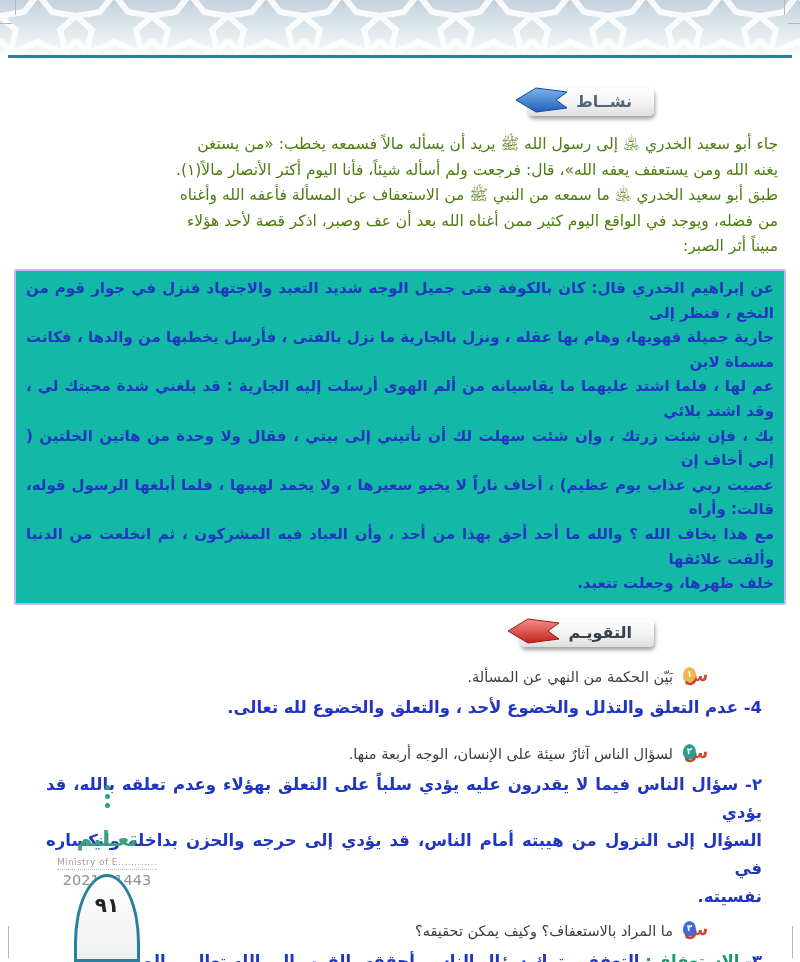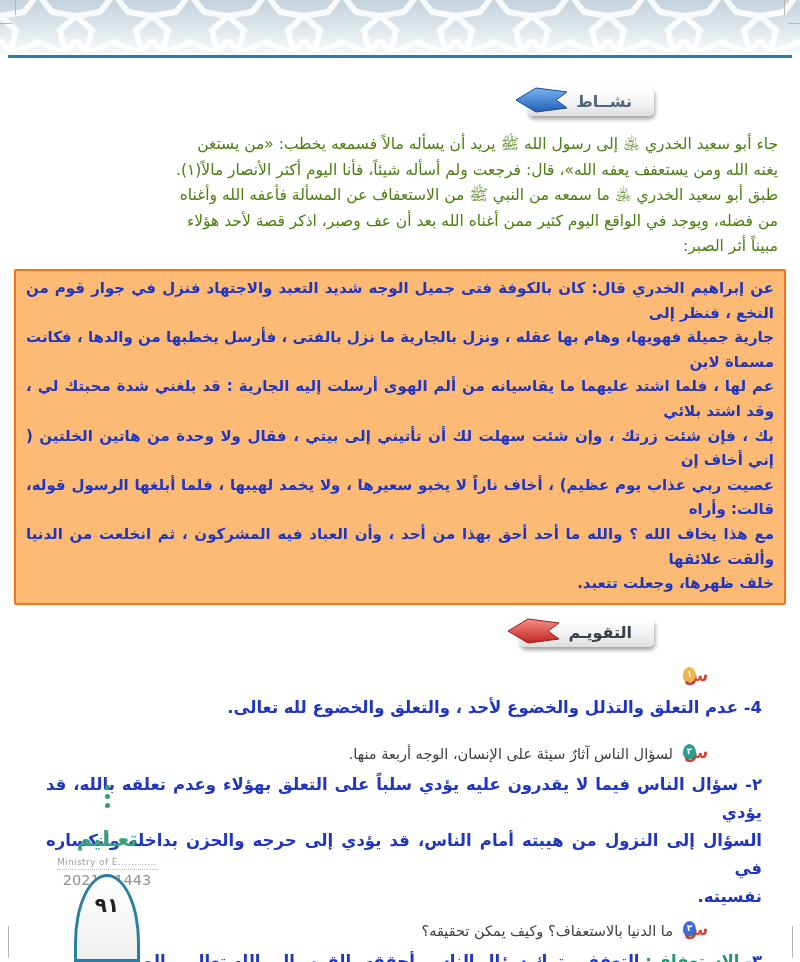--- a/index.html
+++ b/index.html
@@ -15,21 +15,21 @@
   .tab{position:relative;display:inline-block;background:linear-gradient(180deg,#ffffff 0%,#f2f2f2 55%,#dedede 100%);
        border-radius:5px;box-shadow:1px 3px 4px rgba(0,0,0,.38);padding:4px 22px 5px 48px;
        font-weight:bold;font-size:16px;}
   .tab.activity{color:#54677a;}
   .tab.evaluation{color:#35404a;}
   .tab .arrow{position:absolute;left:-14px;top:-5px;width:56px;height:34px;}
   
   .activity-text{margin:12px 22px 0 22px;color:#4d7c0f;font-size:15.5px;line-height:25.6px;
                  white-space:pre-line;text-align:justify;}
   
-  .story-box{margin:9px 14px 0 14px;border:2px solid #f97316;border-radius:2px;background:#fdba74;
+  .story-box{margin:9px 14px 0 14px;border:2px solid #c4b5fd;border-radius:2px;background:#14b8a6;
              padding:5px 10px 7px 10px;color:#2136c0;font-weight:bold;font-size:15px;
              line-height:24.6px;white-space:pre-line;text-align:justify;}
   .tab-row.eval{margin-top:14px;}
   
   .q-row{display:flex;align-items:center;gap:9px;margin:13px 88px 0 0;color:#3c3c3c;font-size:14.5px;}
   .q-row.qt1{margin-top:15px;}
   .q-row.qt2{margin-top:21px;}
   .q-row.qt3{margin-top:9px;}
   .q-icon{position:relative;width:30px;height:22px;flex:0 0 30px;}
   .q-icon .seen{position:absolute;right:4px;top:-1px;color:#d04a33;font-weight:bold;font-size:17px;
@@ -128,40 +128,41 @@
       </svg>
       <span>التقويـم</span>
     </span>
   </div>
 
   <div class="q-row qt1">
     <span class="q-icon">
       <span class="seen">س</span>
       <span class="drop" style="background: rgb(240, 182, 74);">١</span>
     </span>
+    <span>بَيّن الحكمة من النهي عن المسألة.</span>
   </div>
   <div class="ans a1">4- عدم التعلق والتذلل والخضوع لأحد ، والتعلق والخضوع لله تعالى.</div>
 
   <div class="q-row qt2">
     <span class="q-icon">
       <span class="seen">س</span>
       <span class="drop" style="background: rgb(42, 157, 143);">٢</span>
     </span>
     <span>لسؤال الناس آثارٌ سيئة على الإنسان، الوجه أربعة منها.</span>
   </div>
   <div class="ans a2">٢- سؤال الناس فيما لا يقدرون عليه يؤدي سلباً على التعلق بهؤلاء وعدم تعلقه بالله، قد يؤدي
 السؤال إلى النزول من هيبته أمام الناس، قد يؤدي إلى حرجه والحزن بداخله وانكساره في
 نفسيته.</div>
 
   <div class="q-row qt3">
     <span class="q-icon">
       <span class="seen">س</span>
       <span class="drop" style="background: rgb(63, 107, 216);">٣</span>
     </span>
-    <span>ما الدنيا بالاستعفاف؟ وكيف يمكن تحقيقه؟</span>
+    <span>ما المراد بالاستعفاف؟ وكيف يمكن تحقيقه؟</span>
   </div>
   <div class="ans a3"><span>٣- </span><span class="green">الاستعفاف:</span><span> التعفف وترك سؤال الناس. أحققه بالقرب إلى الله تعالى والصبر.</span></div>
 
   <div class="footer">
     <div class="dots">
         <i></i>
         <i></i>
         <i></i>
       </div>
     <div class="brand-ar">تعـليم</div>

